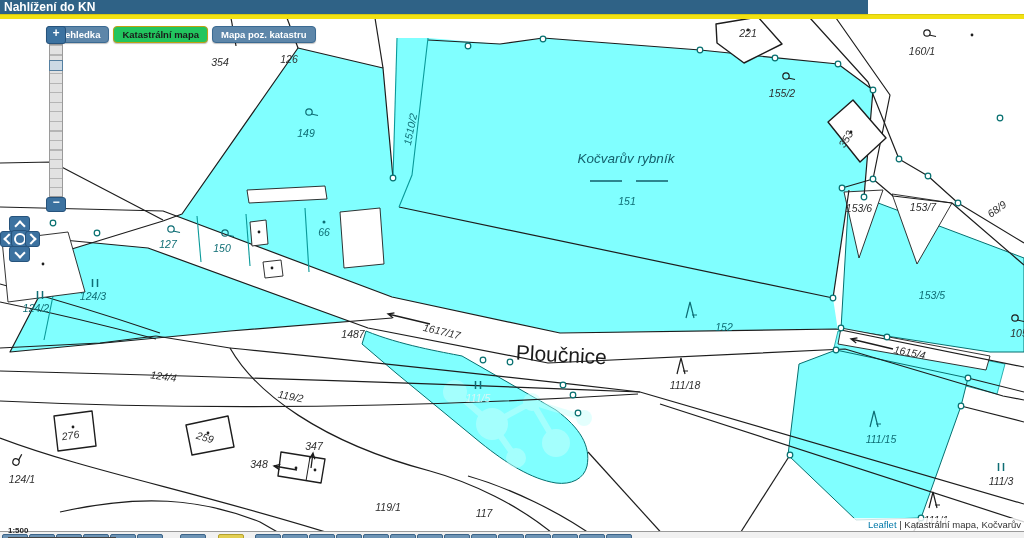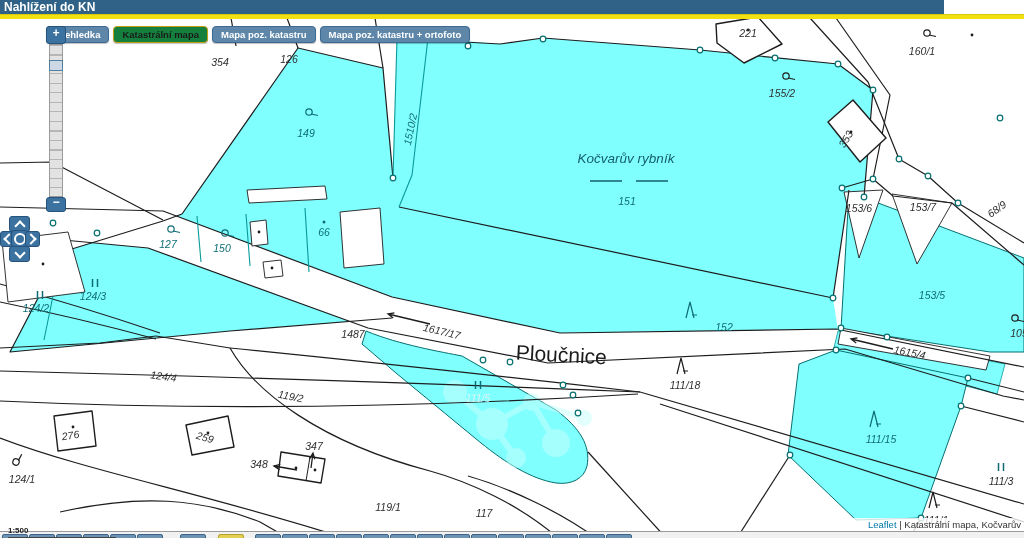--- a/index.html
+++ b/index.html
@@ -1,35 +1,35 @@
 <!DOCTYPE html>
 <html><head>
 <meta charset="utf-8">
 <style>
   html,body{margin:0;padding:0;background:#fff;}
   .stage{position:relative;width:1024px;height:538px;overflow:hidden;
          font-family:"Liberation Sans",sans-serif;background:#fff;}
   
-  .hdr{position:absolute;left:0;top:0;width:944px;height:14px;background:#2f6286;z-index:20;}
+  .hdr{position:absolute;left:0;top:0;width:868px;height:14px;background:#2f6286;z-index:20;}
   .hdr .title{position:absolute;left:4px;top:0px;color:#fff;font-size:12px;font-weight:bold;line-height:14px;}
   .ystrip{position:absolute;left:0;top:14px;width:1024px;height:5px;background:#f2e112;border-top:1px solid #d8c90d;box-sizing:border-box;z-index:20;}
   
   svg.map{position:absolute;left:0;top:0;z-index:1;}
   .lbl{font:italic 10.5px "Liberation Sans",sans-serif;text-anchor:middle;}
   .lbl.dark{fill:#2e2e2e;}
   .lbl.teal{fill:#0e6d74;}
   .lbl.pale{fill:#d9f6f4;}
   .lbl.name{fill:#135f6b;font-size:13.5px;}
   .lbl.river{fill:#1b1b1b;font:normal 21px "Liberation Sans",sans-serif;}
   
   .toolbar{position:absolute;top:26px;left:46px;z-index:30;display:flex;gap:4px;}
   .lbtn{height:17px;padding:0 8px;border-radius:4px;border:1px solid #3b6a92;
         background:#5d86a9;color:#fff;font:bold 9.5px "Liberation Sans",sans-serif;
         line-height:15px;cursor:pointer;box-shadow:0 1px 1px rgba(0,0,0,.25);white-space:nowrap;}
-  .lbtn.active{background:#15803d;border-color:#bfa012;color:#1a1a1a;}
+  .lbtn.active{background:#22c55e;border-color:#bfa012;color:#1a1a1a;}
   
   .zbtn{position:absolute;z-index:30;background:#3c72a0;border:1px solid #26537c;border-radius:3px;
         color:#fff;font:bold 12px "Liberation Mono","DejaVu Sans Mono",monospace;text-align:center;cursor:pointer;}
   #zoom-in{left:46px;top:26px;width:18px;height:16px;line-height:15px;}
   #zoom-out{left:46px;top:197px;width:18px;height:13px;line-height:11px;}
   .ztrack{position:absolute;left:49px;top:44px;width:12px;height:151px;z-index:29;
           background:#e2e2e2 repeating-linear-gradient(to bottom,#b5b5b5 0 1px,transparent 1px 9.5px);
           border:1px solid #9a9a9a;cursor:pointer;}
   .zhandle{position:absolute;left:-1px;top:15px;width:12px;height:9px;background:#ccd9e4;border:1px solid #557fa0;cursor:grab;}
   
@@ -304,21 +304,20 @@
 
   <div class="hdr">
     <span class="title">Nahlížení do KN</span>
   </div>
   <div class="ystrip"></div>
 
   <div class="toolbar">
     <button class="lbtn">Přehledka</button>
     <button class="lbtn active">Katastrální mapa</button>
     <button class="lbtn">Mapa poz. katastru</button>
-    <button class="lbtn">Mapa poz. katastru + ortofoto</button>
   </div>
 
   <div class="zbtn" id="zoom-in">+</div>
   <div class="ztrack">
     <div class="zhandle"></div>
   </div>
   <div class="zbtn" id="zoom-out">−</div>
 
   <div class="pbtn" id="pan-up">
       <span class="chev" style="transform:rotate(45deg);margin-top:3px;"></span>

